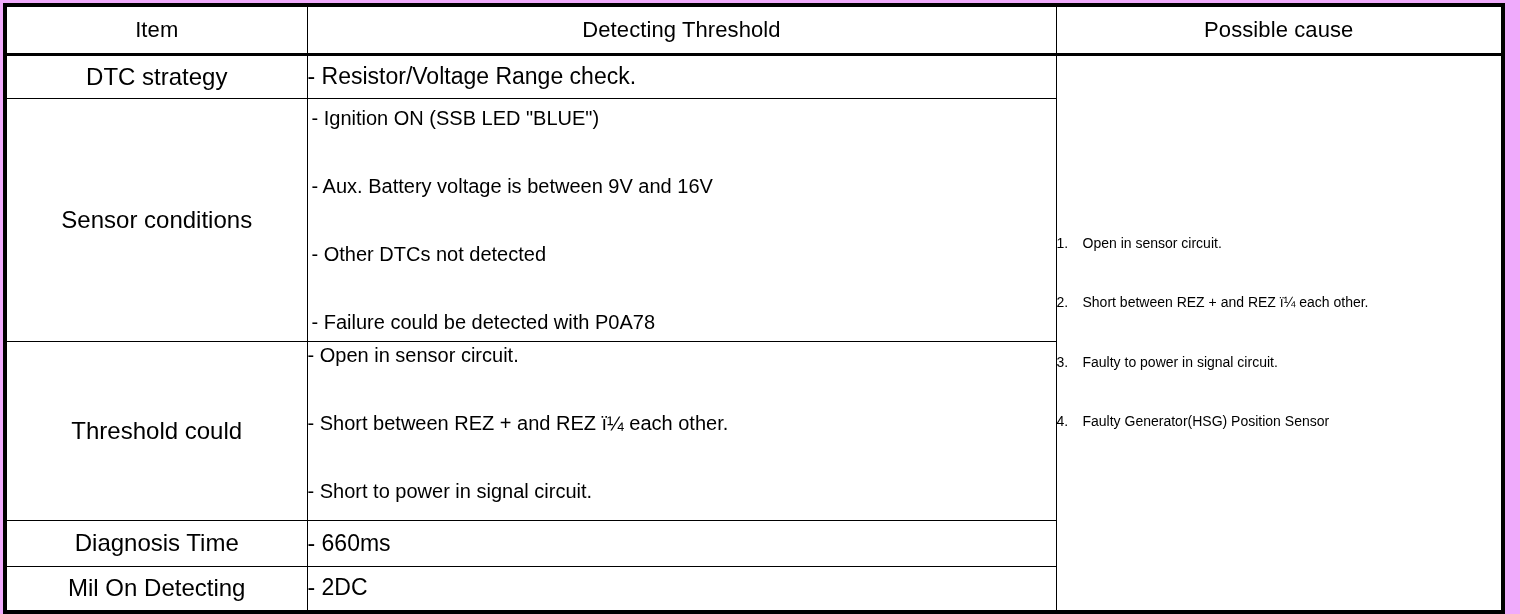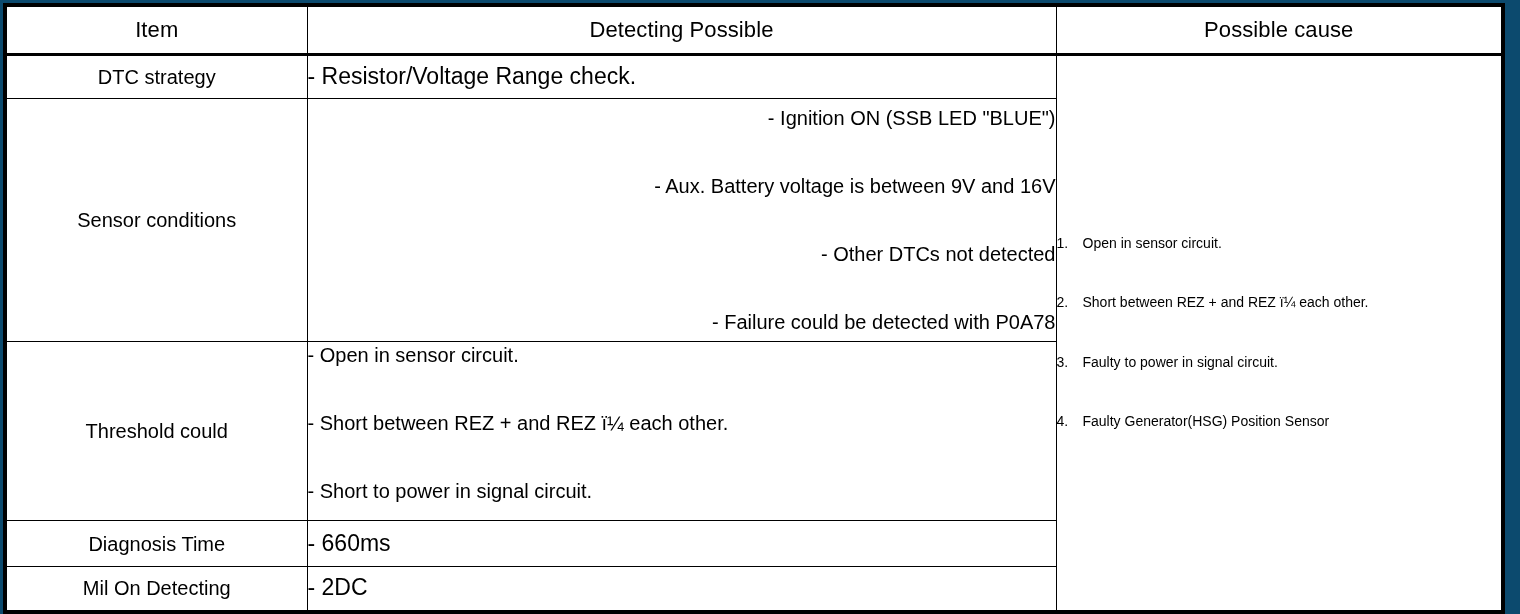--- a/index.html
+++ b/index.html
@@ -13,21 +13,21 @@
     height: 614px;
     font-family: "Liberation Sans", sans-serif;
     color: #000000;
     overflow: hidden;
   }
 
   .sheet {
     position: relative;
     width: 1520px;
     height: 614px;
-    background: #0c4a6e;
+    background: #f0abfc;
     text-decoration: underline;
   }
 
   
   .dtc-table {
     position: absolute;
     left: 3px;
     top: 3px;
     width: 1502px;
     height: 603px;
@@ -59,21 +59,21 @@
     font-size: 22px;
     font-weight: bold;
     letter-spacing: 0.1px;
     line-height: 1.1;
     padding: 0 6px;
   }
 
   
   .item-cell {
     text-align: center;
-    font-size: 20px;
+    font-size: 24px;
     line-height: 1.2;
     padding: 0 6px;
   }
 
   
   .cond-cell {
     text-align: left;
     font-size: 20px;
     line-height: 1.2;
     padding: 0 0 0 16px;
@@ -87,21 +87,21 @@
     white-space: nowrap;
   }
 
   
   .cond-single {
     font-size: 23px;
     white-space: nowrap;
   }
 
   
-  .sp-enable li   { margin: 0 0 44px 4px; text-align: right; }
+  .sp-enable li   { margin: 0 0 44px 4px; }
   .sp-enable li:last-child { margin-bottom: 0; }
   .sp-threshold li { margin: 0 0 44px 0; }
   .sp-threshold li:last-child { margin-bottom: 16px; }
 
   
   .cause-cell {
     text-align: left;
     vertical-align: top;
     font-size: 14px;
     line-height: 1.25;
@@ -139,21 +139,21 @@
   <table class="dtc-table">
     <colgroup>
       <col class="c-item">
       <col class="c-condition">
       <col class="c-cause">
     </colgroup>
 
     <thead>
       <tr class="hdr-row">
         <th class="hdr-cell">Item</th>
-        <th class="hdr-cell">Detecting Possible</th>
+        <th class="hdr-cell">Detecting Threshold</th>
         <th class="hdr-cell">Possible cause</th>
       </tr>
     </thead>
 
     <tbody>
 
       <tr class="r-dtc">
         <td class="item-cell">DTC strategy</td>
         <td class="cond-cell">
           <div class="cond-single">-  Resistor/Voltage Range check.</div>

